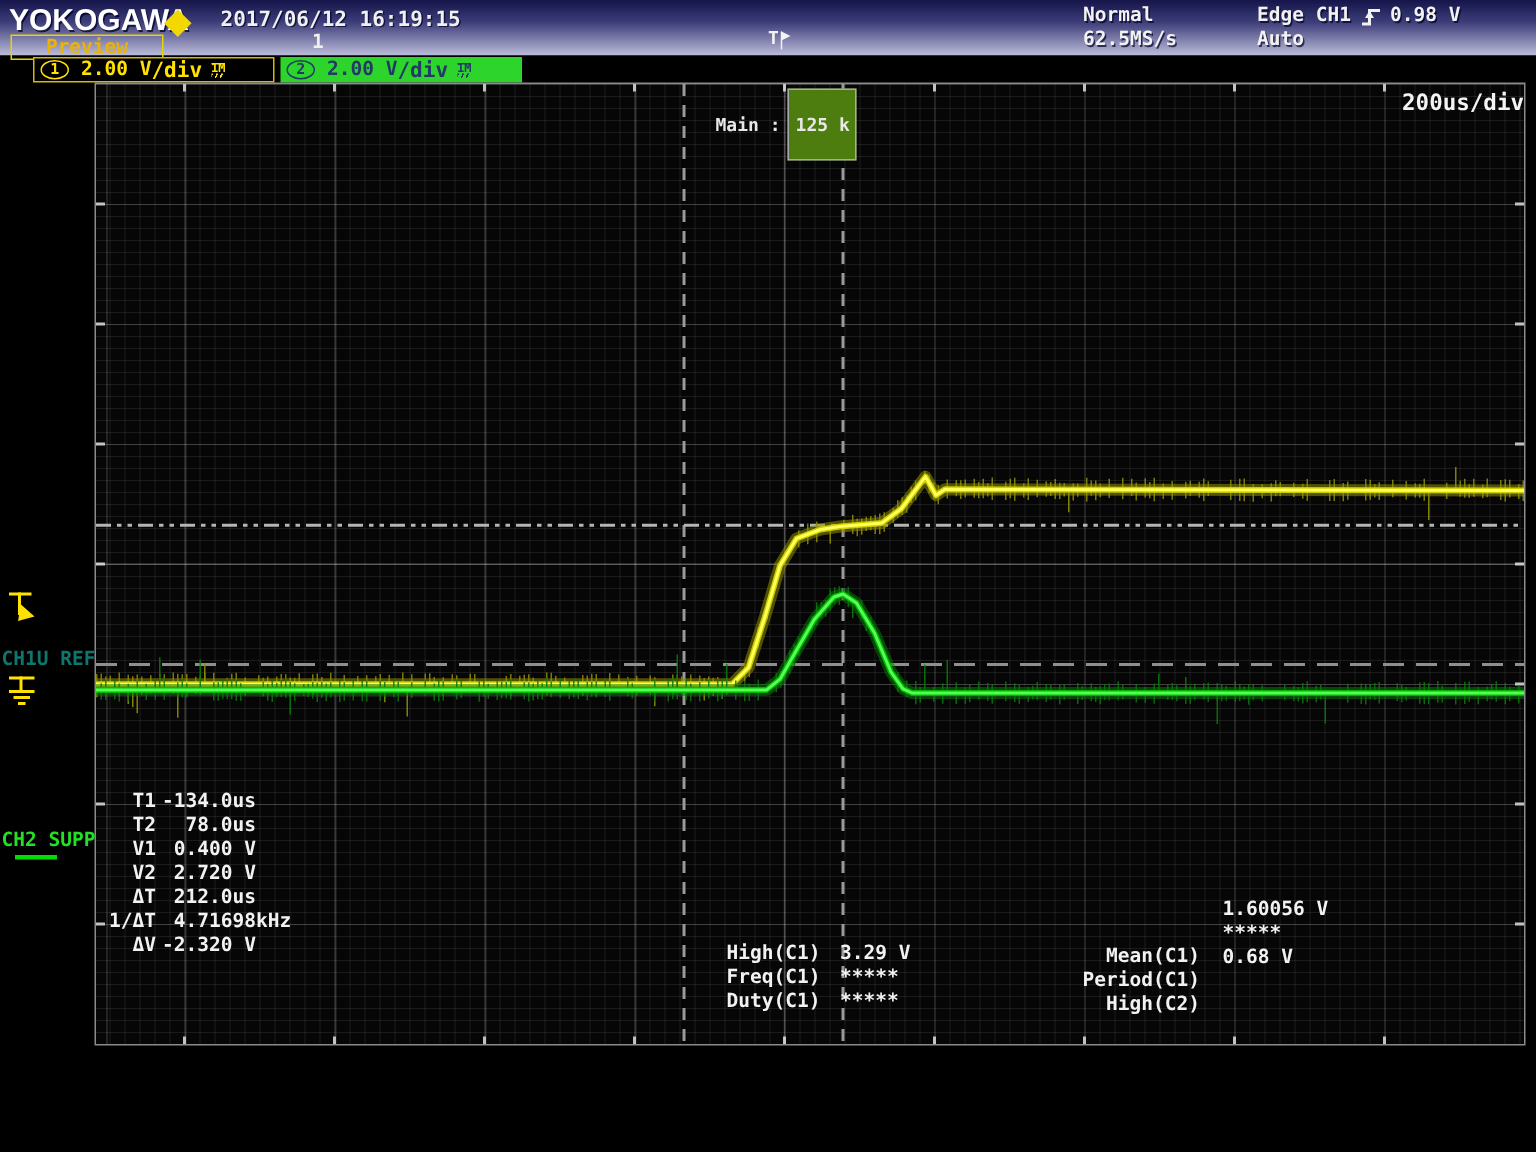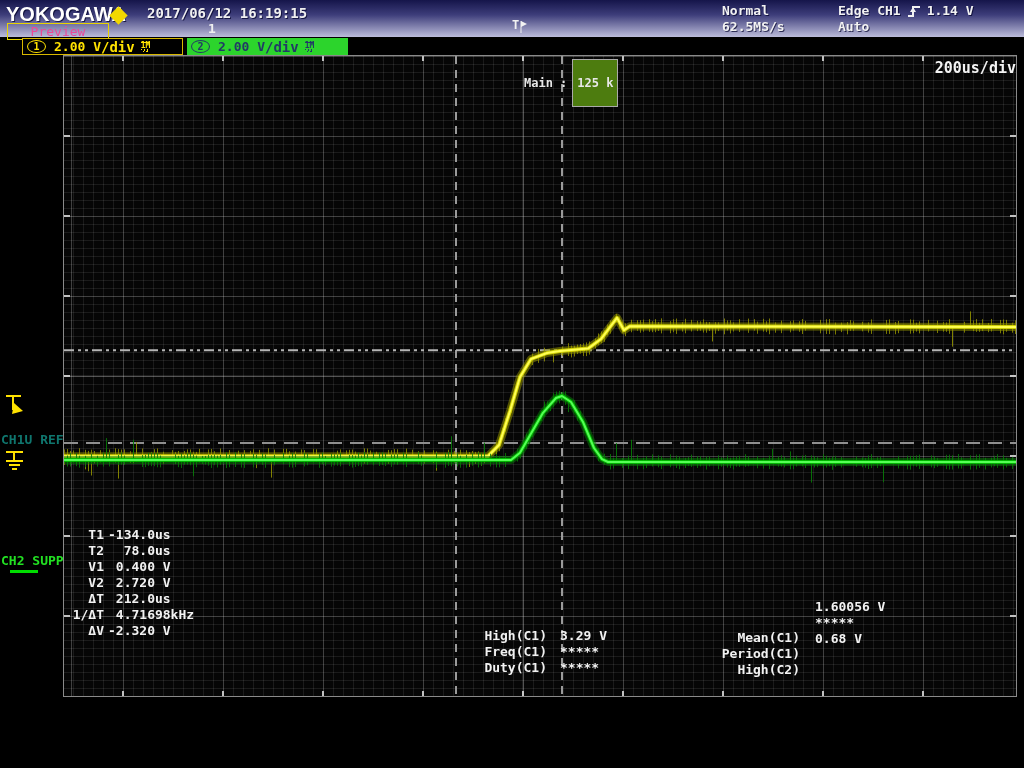--- a/index.html
+++ b/index.html
@@ -11,21 +11,21 @@
   .row2{position:absolute;left:0;top:37px;width:1024px;height:19px;background:#000;}
   .brand{position:absolute;left:6px;top:3px;font-family:"Liberation Sans",sans-serif;
          font-weight:bold;font-size:20px;letter-spacing:0px;color:#ffffff;
          text-shadow:1px 1px 0 rgba(0,0,40,.75);}
   .diamond{position:absolute;left:112px;top:9px;width:13px;height:13px;background:#f2d800;
            transform:rotate(45deg);}
   .datetime{position:absolute;left:147px;top:5px;font-size:14px;font-weight:bold;
             text-shadow:1px 1px 0 rgba(0,0,40,.7);}
   .acqcount{position:absolute;left:208px;top:21px;font-size:13px;font-weight:bold;}
   .preview{position:absolute;left:7px;top:23px;width:100px;height:15px;border:1px solid #e8d400;
-           color:#ec4899;font-size:13px;font-weight:normal;text-align:center;line-height:15px;}
+           color:#eab308;font-size:13px;font-weight:bold;text-align:center;line-height:15px;}
   .hdr{position:absolute;font-size:13px;font-weight:bold;color:#f2f2f2;
        text-shadow:1px 1px 0 rgba(0,0,40,.7);white-space:pre;}
   .trigflag{position:absolute;left:511px;top:17px;}
   
   .badge{position:absolute;top:38px;height:17px;width:161px;display:flex;align-items:center;
          font-size:13px;font-weight:bold;padding-left:4px;box-sizing:border-box;}
   .badge1{left:22px;border:1px solid #d8b800;color:#ffe200;background:#000;}
   .badge2{left:187px;background:#2cd42c;color:#223a66;}
   .cnum{display:inline-block;width:17px;height:11px;border:1px solid currentColor;
         border-radius:50%;font-size:10px;line-height:11px;text-align:center;margin-right:8px;}
@@ -38,21 +38,21 @@
         outline:1px solid #8a8a8a;
         background-image:
           repeating-linear-gradient(to right, rgba(255,255,255,0.16) 0 1px, transparent 1px 100px),
           repeating-linear-gradient(to bottom, rgba(255,255,255,0.16) 0 1px, transparent 1px 80px),
           repeating-linear-gradient(to right, rgba(255,255,255,0.085) 0 1px, transparent 1px 10px),
           repeating-linear-gradient(to bottom, rgba(255,255,255,0.085) 0 1px, transparent 1px 8px);
         background-position:59px 0px, 0px 80px, 9px 0px, 0px 0px;}
   #wave-svg{position:absolute;left:0;top:0;z-index:5;pointer-events:none;}
   
   .ingrid{position:absolute;z-index:8;font-weight:bold;}
-  .mainlabel{left:477px;top:59px;font-size:12px;color:#e8e8e8;display:flex;align-items:center;margin-left:47px;}
+  .mainlabel{left:477px;top:59px;font-size:12px;color:#e8e8e8;display:flex;align-items:center;}
   .recbox{border:1px solid #aaa;background:#4d7c0f;padding:16px 4px;margin-left:5px;font-size:12px;}
   .tbase{right:8px;top:59px;font-size:15px;color:#f4f4f4;position:absolute;z-index:8;font-weight:bold;}
   .chlab{font-size:13px;z-index:8;position:absolute;font-weight:bold;}
   .ch1lab{left:1px;top:432px;color:#0f766e;}
   .ch2lab{left:1px;top:553px;color:#22e022;}
   .ch2bar{position:absolute;left:10px;top:570px;width:28px;height:3px;background:#00dd00;z-index:8;}
   
   .meas-block{position:absolute;z-index:9;font-size:13px;font-weight:bold;color:#f2f2f2;}
   .mrow{height:16px;line-height:16px;display:flex;}
   .mlabel{display:inline-block;text-align:right;white-space:pre;}
@@ -82,21 +82,21 @@
   <div class="preview">Preview</div>
 
   <div class="hdr" style="left:722px;top:3px;">Normal</div>
   <div class="hdr" style="left:722px;top:19px;">62.5MS/s</div>
   <div class="hdr" style="left:838px;top:3px;display:flex;align-items:center;">
     <span>Edge CH1</span>
     <svg width="16" height="14" style="margin:0 5px;">
       <path d="M2,12 H7 V3 H14" stroke="#f2f2f2" stroke-width="2" fill="none"></path>
       <polygon points="4,8 10,8 7,3" fill="#f2f2f2"></polygon>
     </svg>
-    <span>1.14 V</span>
+    <span>0.98 V</span>
   </div>
   <div class="hdr" style="left:838px;top:19px;">Auto</div>
 
   <svg class="trigflag" width="20" height="20">
     <text x="1" y="12" font-size="12" font-weight="bold" fill="#f2f2f2" font-family="DejaVu Sans Mono, monospace">T</text>
     <polygon points="10,4 16,7 10,10" fill="#f2f2f2"></polygon>
     <line x1="10" y1="4" x2="10" y2="16" stroke="#f2f2f2" stroke-width="1"></line>
   </svg>
 
   <div class="badge badge1">

